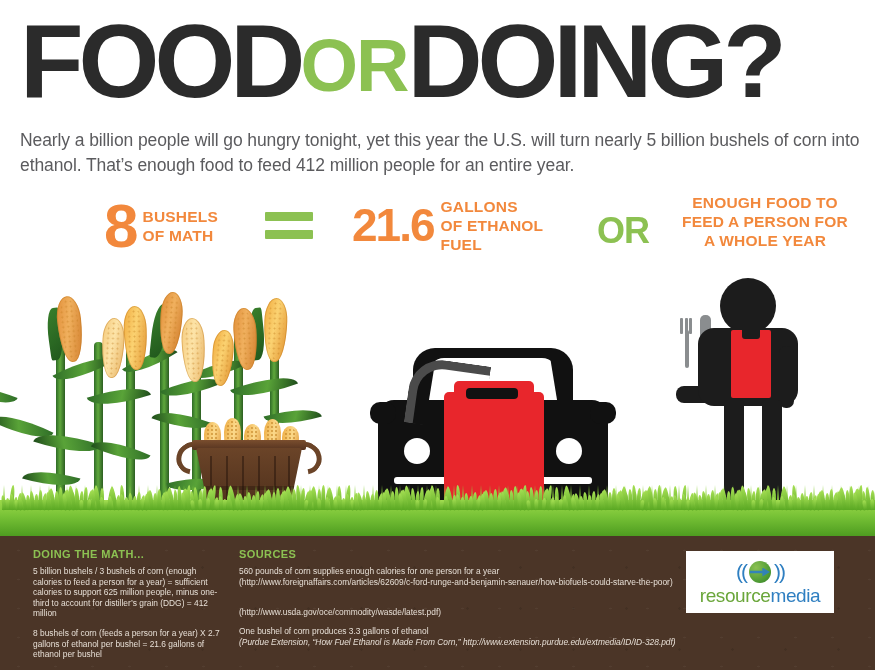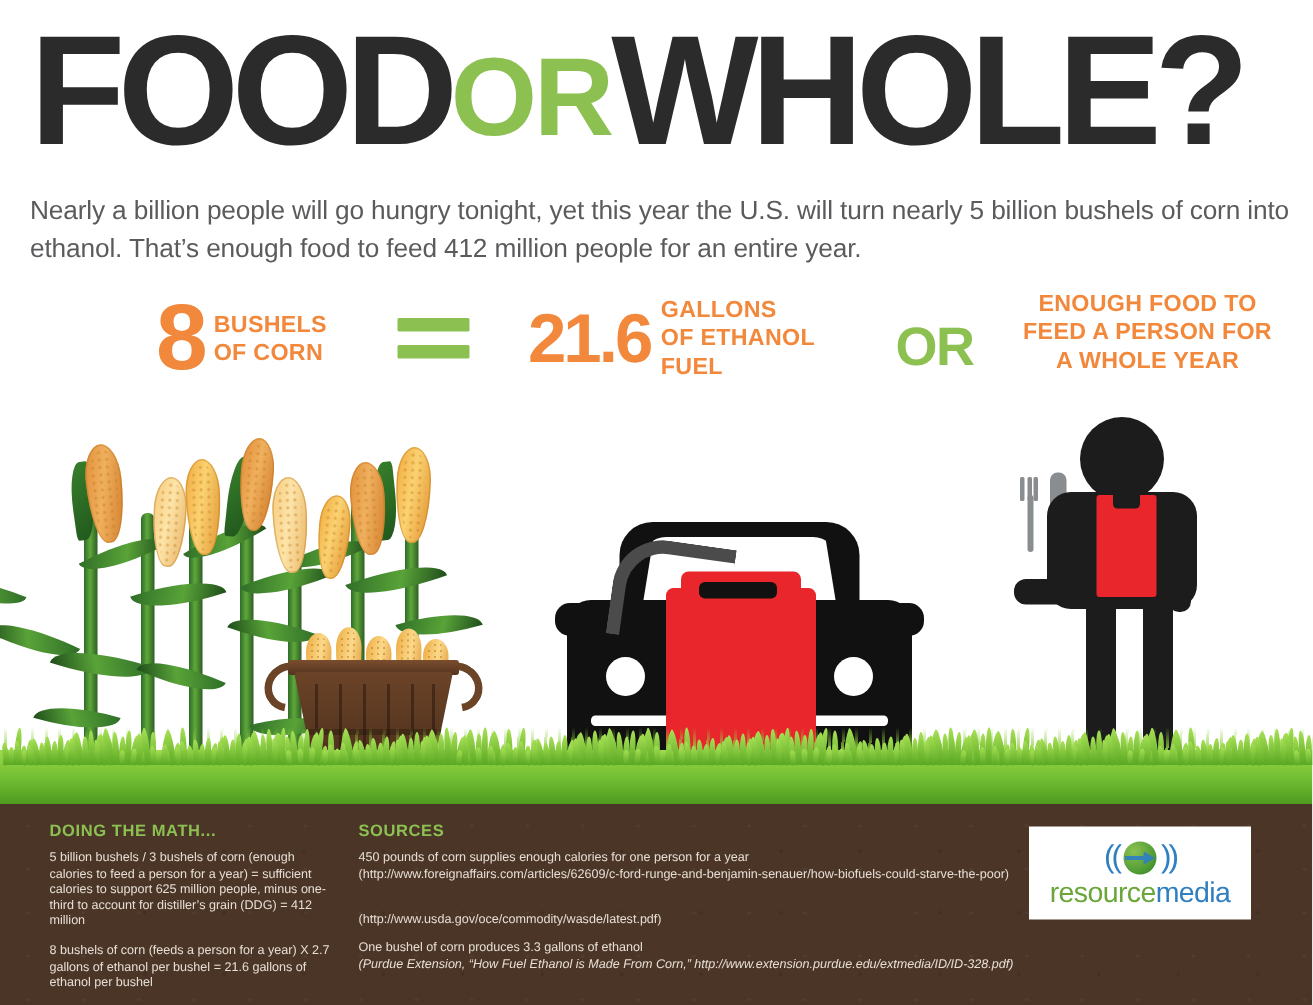--- a/index.html
+++ b/index.html
@@ -226,32 +226,32 @@
   }
   .logo .word{font-size:19px;line-height:21px;font-weight:normal;letter-spacing:-.4px;}
   .word .res{color:#6aa63a;} .word .med{color:#2f7fc1;}
 </style>
 </head>
 <body>
 
 <div id="canvas">
 
   <div class="headline">
-    <span class="w">FOOD</span><span class="or">OR</span><span class="w">WHOLE?</span>
+    <span class="w">FOOD</span><span class="or">OR</span><span class="w">DOING?</span>
   </div>
 
   <div class="subtitle">Nearly a billion people will go hungry tonight, yet this year the U.S. will turn nearly 5 billion bushels of corn into ethanol. That’s enough food to feed 412 million people for an entire year.</div>
 
   <div class="eq">
 
     <div class="eq-item" id="eq-8">
       <span class="bignum">8</span>
       <span class="caplines">
         <span>BUSHELS</span><br>
-        <span>OF CORN</span>
+        <span>OF MATH</span>
       </span>
     </div>
 
     <div class="eq-item" id="eq-equals">
       <span class="equals-glyph">
           <i></i>
           <i></i>
         </span>
     </div>
 
@@ -1018,21 +1018,21 @@
   <div id="col-math">
     <p class="col-title">DOING THE MATH...</p>
     <p class="ftext">5 billion bushels / 3 bushels of corn (enough calories to feed a person for a year) = sufficient calories to support 625 million people, minus one-third to account for distiller’s grain (DDG) = 412 million</p>
     <p class="ftext">8 bushels of corn (feeds a person for a year) X 2.7 gallons of ethanol per bushel = 21.6 gallons of ethanol per bushel</p>
   </div>
 
   <div id="col-src">
     <p class="col-title">SOURCES</p>
 
     <p class="ftext">
-      <span>450 pounds of corn supplies enough calories for one person for a year</span><br>
+      <span>560 pounds of corn supplies enough calories for one person for a year</span><br>
       <span>(http://www.foreignaffairs.com/articles/62609/c-ford-runge-and-benjamin-senauer/how-biofuels-could-starve-the-poor)</span>
     </p>
     <p class="ftext">
       <br>
       <span>(http://www.usda.gov/oce/commodity/wasde/latest.pdf)</span>
     </p>
     <p class="ftext">
       <span>One bushel of corn produces 3.3 gallons of ethanol</span><br>
       <span class="it">(Purdue Extension, “How Fuel Ethanol is Made From Corn,” http://www.extension.purdue.edu/extmedia/ID/ID-328.pdf)</span>
     </p>

